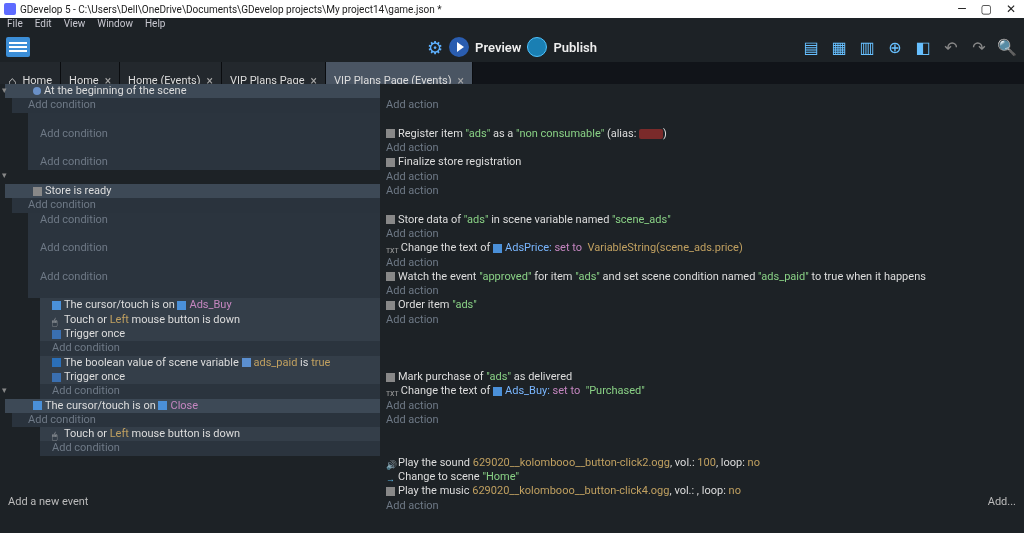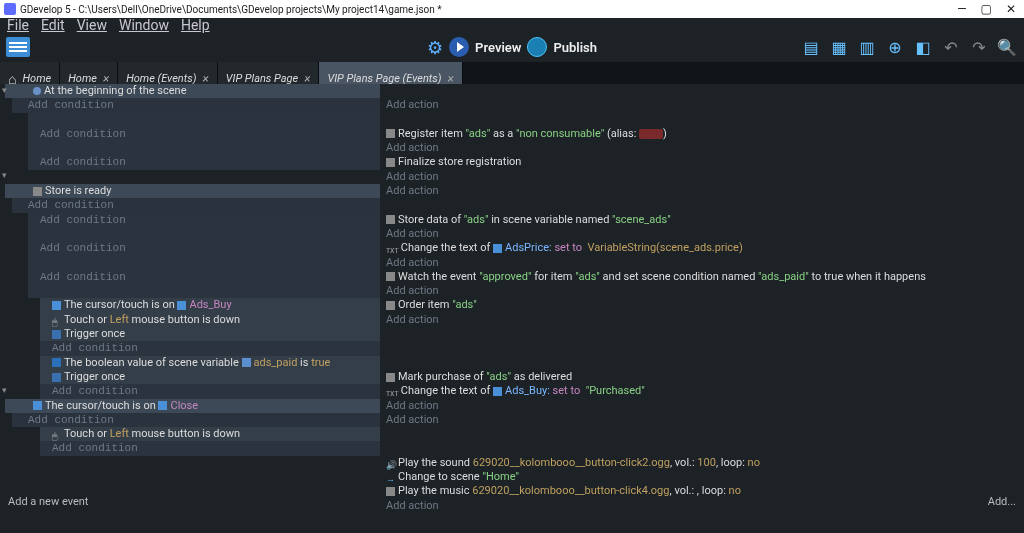--- a/index.html
+++ b/index.html
@@ -36,26 +36,24 @@
     gap: 14px;
     padding-right: 8px;
     font-size: 12px;
   }
 
   
   .menubar {
     height: 14px;
     background: #1d2226;
     display: flex;
-    align-items: center;
-    font-size: 14px;
+    font-size: 10px;
     color: #c8c8d0;
     padding-left: 2px;
     gap: 2px;
-    text-decoration: underline;
   }
   .menubar span { padding: 0 5px; }
 
   
   .toolbar {
     height: 30px;
     background: #1d2226;
     display: flex;
     align-items: center;
     padding: 0 6px;
@@ -126,22 +124,21 @@
   }
   .cpu-icon { color: #5eb1ff; font-size: 18px; }
 
   
   .tabs {
     height: 38px;
     background: #111419;
     display: flex;
     align-items: stretch;
     font-size: 11px;
-    border-bottom: 5px solid #a3a3a3;
-    font-style: italic;
+    border-bottom: 1px solid #a3a3a3;
   }
   .tab {
     display: flex;
     align-items: center;
     padding: 0 8px;
     gap: 6px;
     color: #ddd;
     border-right: 1px solid #0a0c0f;
     background: #23282d;
   }
@@ -183,21 +180,20 @@
   }
   .row.hdr {
     background: #3d4956;
     padding-left: 28px;
     margin-left: 0;
   }
   .row.hdr.l1 { margin-left: 5px; }
   .row.addc {
     color: #6e7986;
     font-style: normal;
-    font-family: Liberation Mono, monospace;
   }
   .row.addc.l1 { background: #2a333d; margin-left: 12px; padding-left: 16px; }
   .row.addc.l2 { background: #2b343e; margin-left: 28px; padding-left: 12px; }
   .row.addc.l3 { background: #2b343e; margin-left: 40px; padding-left: 12px; }
   .row.cond   { background: #343e49; margin-left: 40px; padding-left: 12px; }
 
   .action-row {
     font-size: 11px;
     line-height: 14.3px;
     padding-left: 4px;

